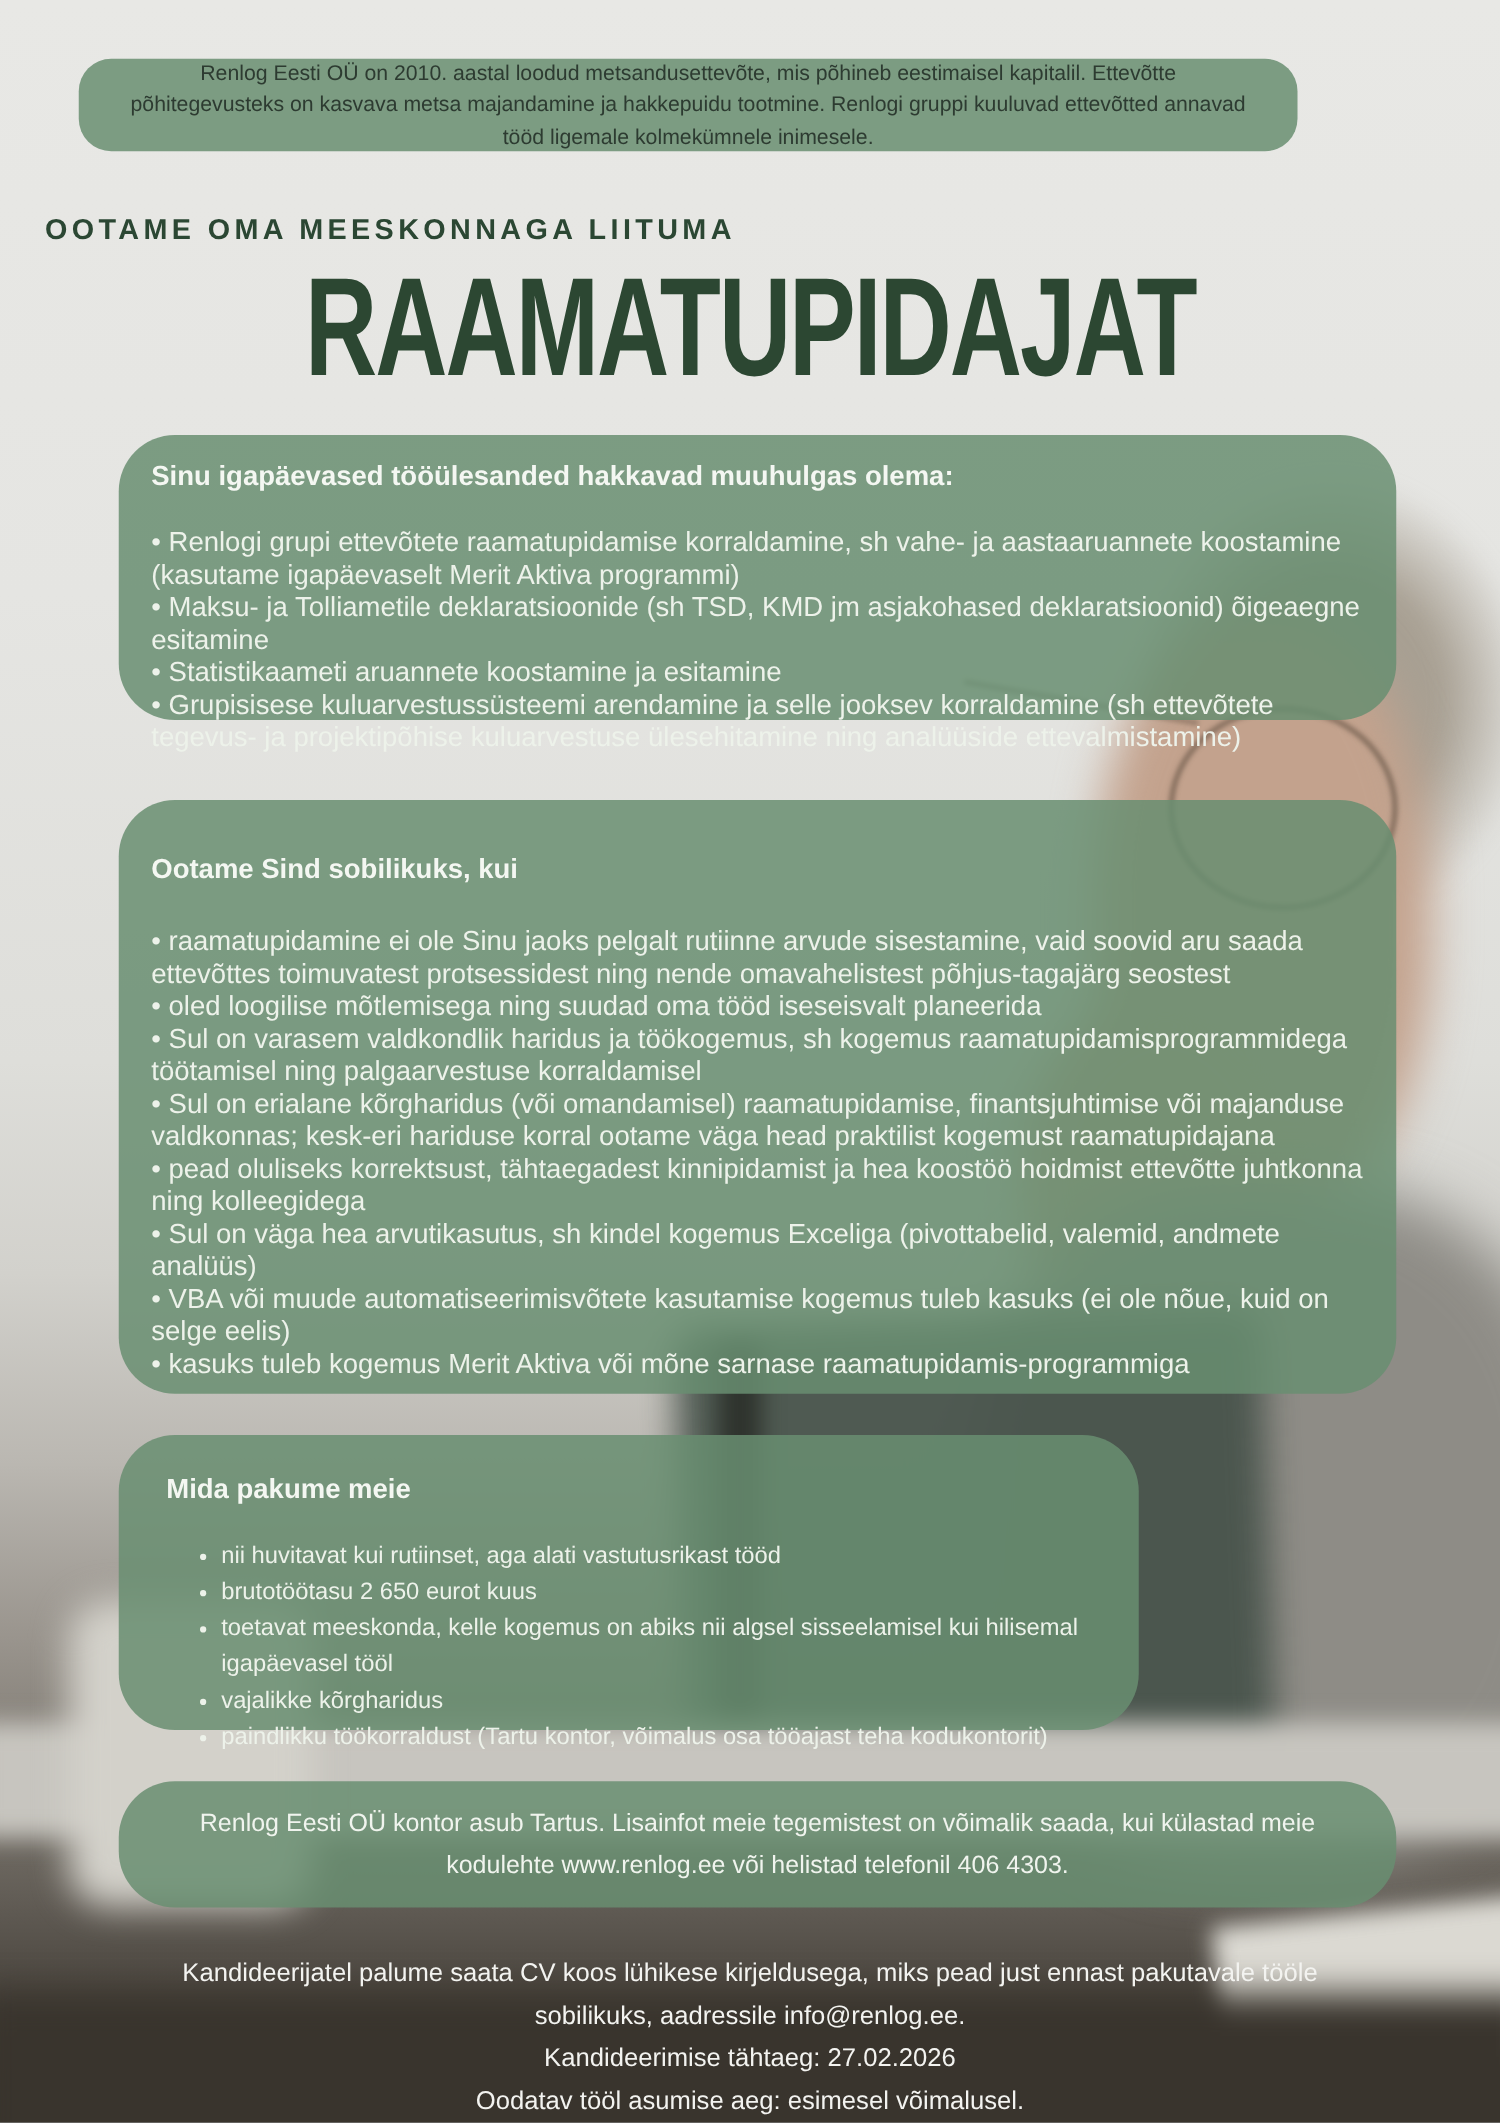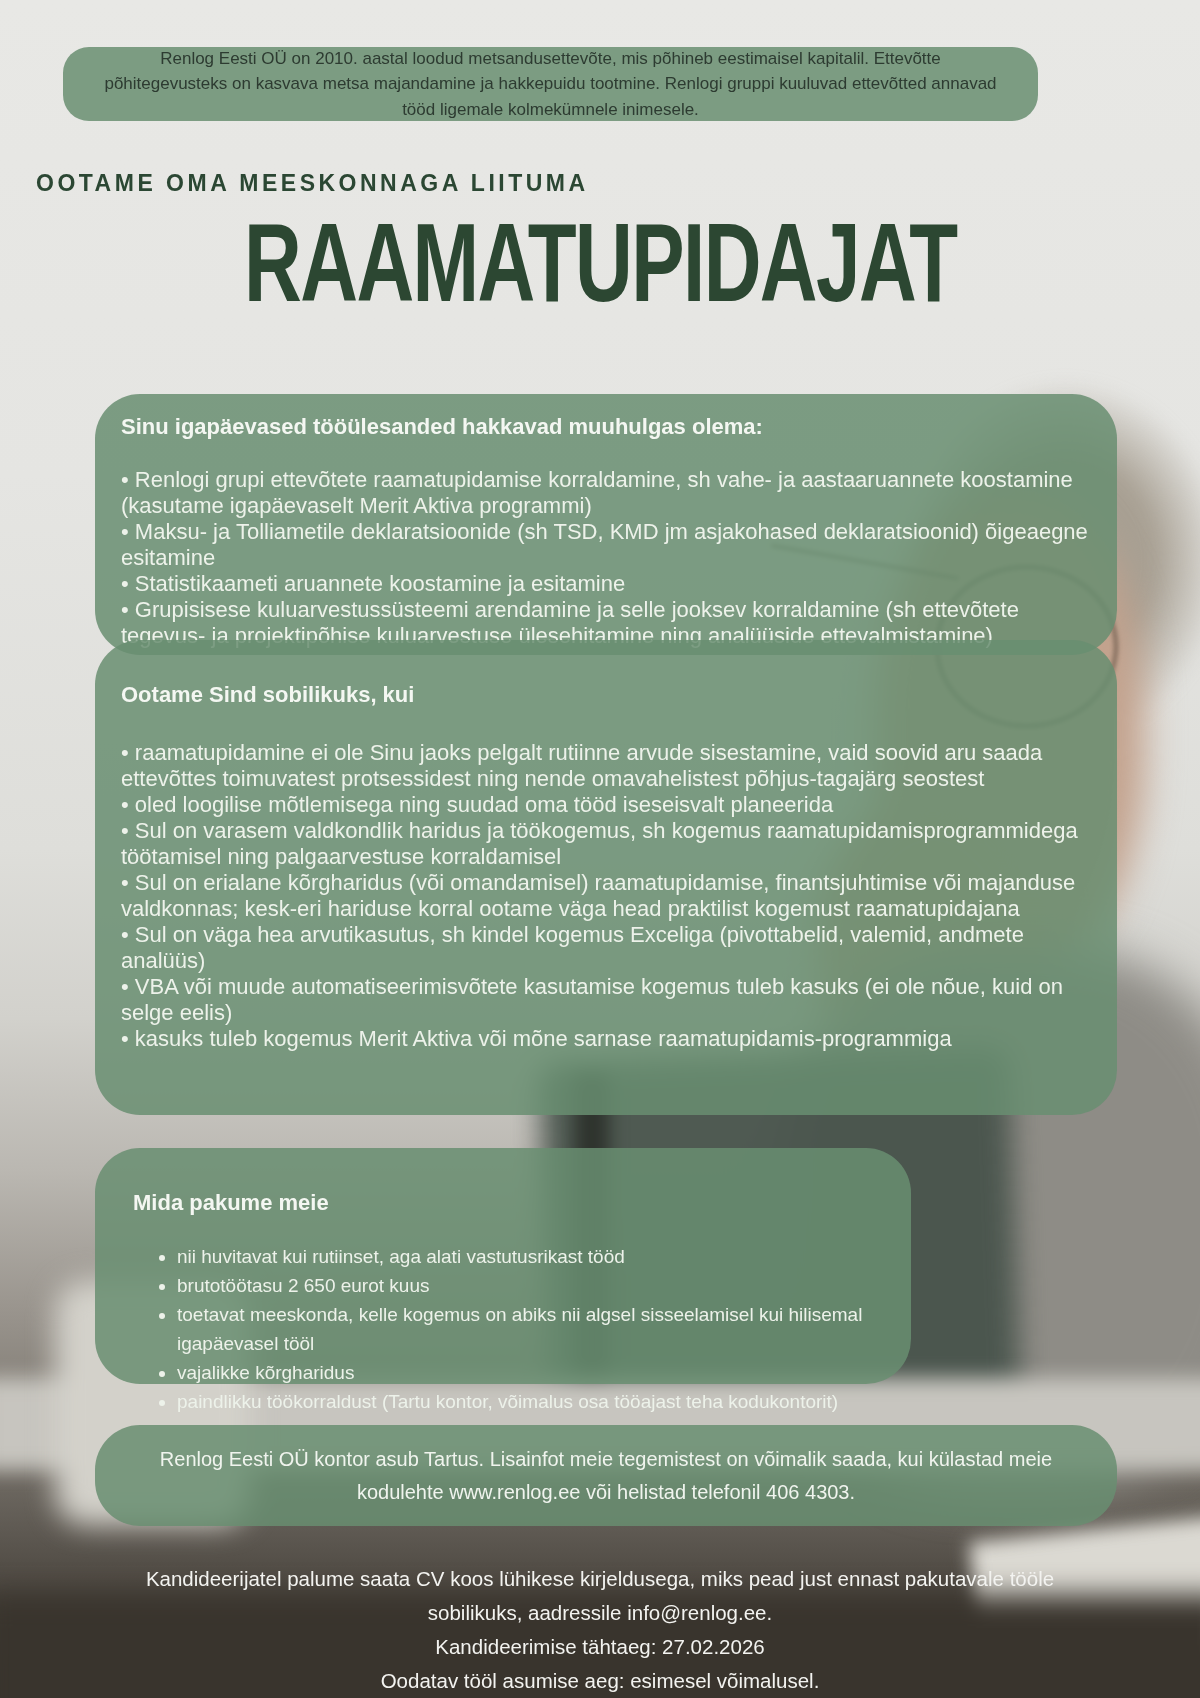--- a/index.html
+++ b/index.html
@@ -57,25 +57,25 @@
   }
   .job-title-wrap{position:absolute;left:0;right:0;top:198px;text-align:center;}
   .job-title{
     display:inline-block;color:#2c4732;font-weight:700;font-size:100px;
     letter-spacing:-2px;transform:scale(.8,1.12);transform-origin:center top;
     white-space:nowrap;
   }
   .sec-title{font-size:22px;font-weight:700;color:#f4f7f2;margin:0;}
   .body-copy p{margin:0;font-size:22px;line-height:26px;}
   .dot-bullets p.b::before{content:"\2022\00a0";}
-  .box-tasks{left:95px;top:348px;width:1022px;height:261px;padding:20px 26px 1px;margin-top:46px;}
+  .box-tasks{left:95px;top:348px;width:1022px;height:228px;padding:20px 26px 1px;}
   .box-tasks .body-copy{margin-top:27px;}
   .box-expect{left:95px;top:640px;width:1022px;height:475px;padding:42px 26px 0;}
   .box-expect .body-copy{margin-top:32px;}
-  .box-offer{left:95px;top:1148px;width:816px;height:236px;padding:42px 26px 0;}
+  .box-offer{left:95px;top:1148px;width:816px;height:236px;padding:30px 26px 0;}
   .box-offer .sec-title{padding-left:12px;}
   .box-offer ul{margin:26px 0 0;padding-left:56px;}
   .box-offer li{font-size:19px;line-height:29px;}
   .box-contact{
     left:95px;top:1425px;width:1022px;height:101px;
     display:flex;align-items:center;justify-content:center;text-align:center;
     padding:0 60px;font-size:20px;line-height:33px;color:#f0f4ee;
   }
   .footer-note{
     position:absolute;left:0;right:0;top:1562px;text-align:center;
@@ -121,20 +121,21 @@
     </div>
   </div>
 
   <div class="panel box-expect">
     <h2 class="sec-title">Ootame Sind sobilikuks, kui</h2>
     <div class="body-copy dot-bullets">
       <p class="b">raamatupidamine ei ole Sinu jaoks pelgalt rutiinne arvude sisestamine, vaid soovid aru saada ettevõttes toimuvatest protsessidest ning nende omavahelistest põhjus-tagajärg seostest</p>
       <p class="b">oled loogilise mõtlemisega ning suudad oma tööd iseseisvalt planeerida</p>
       <p class="b">Sul on varasem valdkondlik haridus ja töökogemus, sh kogemus raamatupidamisprogrammidega töötamisel ning palgaarvestuse korraldamisel</p>
       <p class="b">Sul on erialane kõrgharidus (või omandamisel) raamatupidamise, finantsjuhtimise või majanduse valdkonnas; kesk-eri hariduse korral ootame väga head praktilist kogemust raamatupidajana</p>
+      <p class="b">pead oluliseks korrektsust, tähtaegadest kinnipidamist ja hea koostöö hoidmist ettevõtte juhtkonna ning kolleegidega</p>
       <p class="b">Sul on väga hea arvutikasutus, sh kindel kogemus Exceliga (pivottabelid, valemid, andmete analüüs)</p>
       <p class="b">VBA või muude automatiseerimisvõtete kasutamise kogemus tuleb kasuks (ei ole nõue, kuid on selge eelis)</p>
       <p class="b">kasuks tuleb kogemus Merit Aktiva või mõne sarnase raamatupidamis-programmiga</p>
     </div>
   </div>
 
   <div class="panel box-offer">
     <h2 class="sec-title">Mida pakume meie</h2>
     <ul>
       <li>nii huvitavat kui rutiinset, aga alati vastutusrikast tööd</li>

